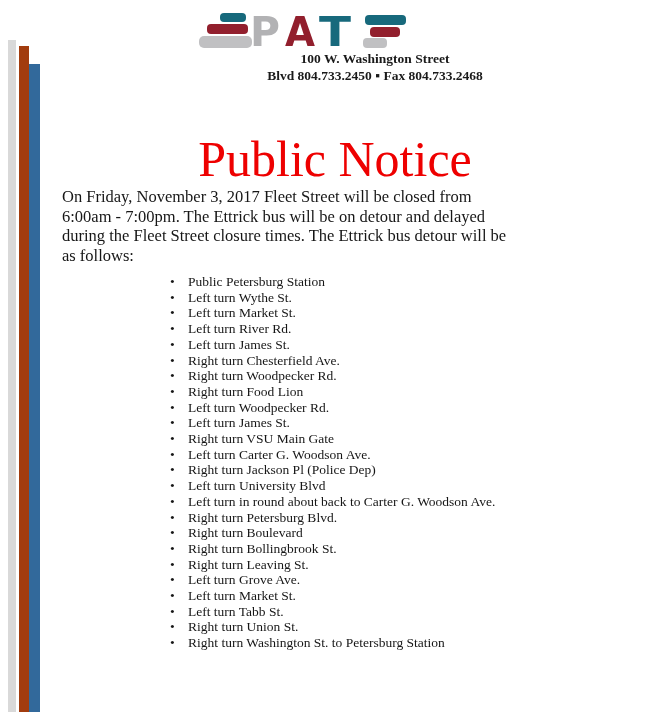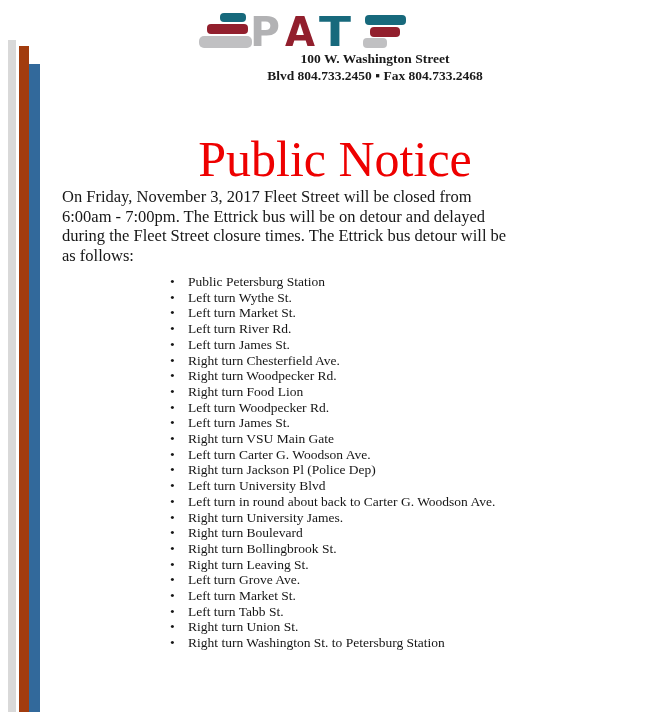--- a/index.html
+++ b/index.html
@@ -120,21 +120,21 @@
     <li>Right turn Chesterfield Ave.</li>
     <li>Right turn Woodpecker Rd.</li>
     <li>Right turn Food Lion</li>
     <li>Left turn Woodpecker Rd.</li>
     <li>Left turn James St.</li>
     <li>Right turn VSU Main Gate</li>
     <li>Left turn Carter G. Woodson Ave.</li>
     <li>Right turn Jackson Pl (Police Dep)</li>
     <li>Left turn University Blvd</li>
     <li>Left turn in round about back to Carter G. Woodson Ave.</li>
-    <li>Right turn University James.</li>
+    <li>Right turn Petersburg Blvd.</li>
     <li>Right turn Boulevard</li>
     <li>Right turn Bollingbrook St.</li>
     <li>Right turn Leaving St.</li>
     <li>Left turn Grove Ave.</li>
     <li>Left turn Market St.</li>
     <li>Left turn Tabb St.</li>
     <li>Right turn Union St.</li>
     <li>Right turn Washington St. to Petersburg Station</li>
   </ul>
 

